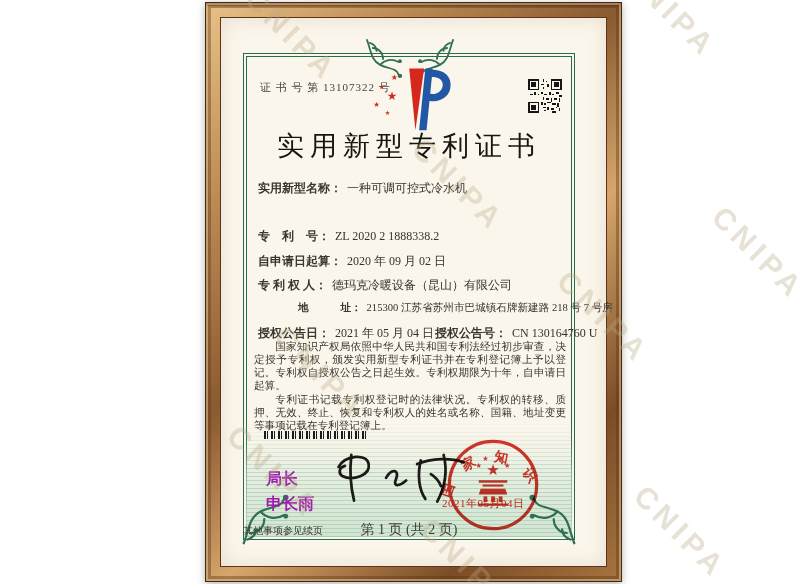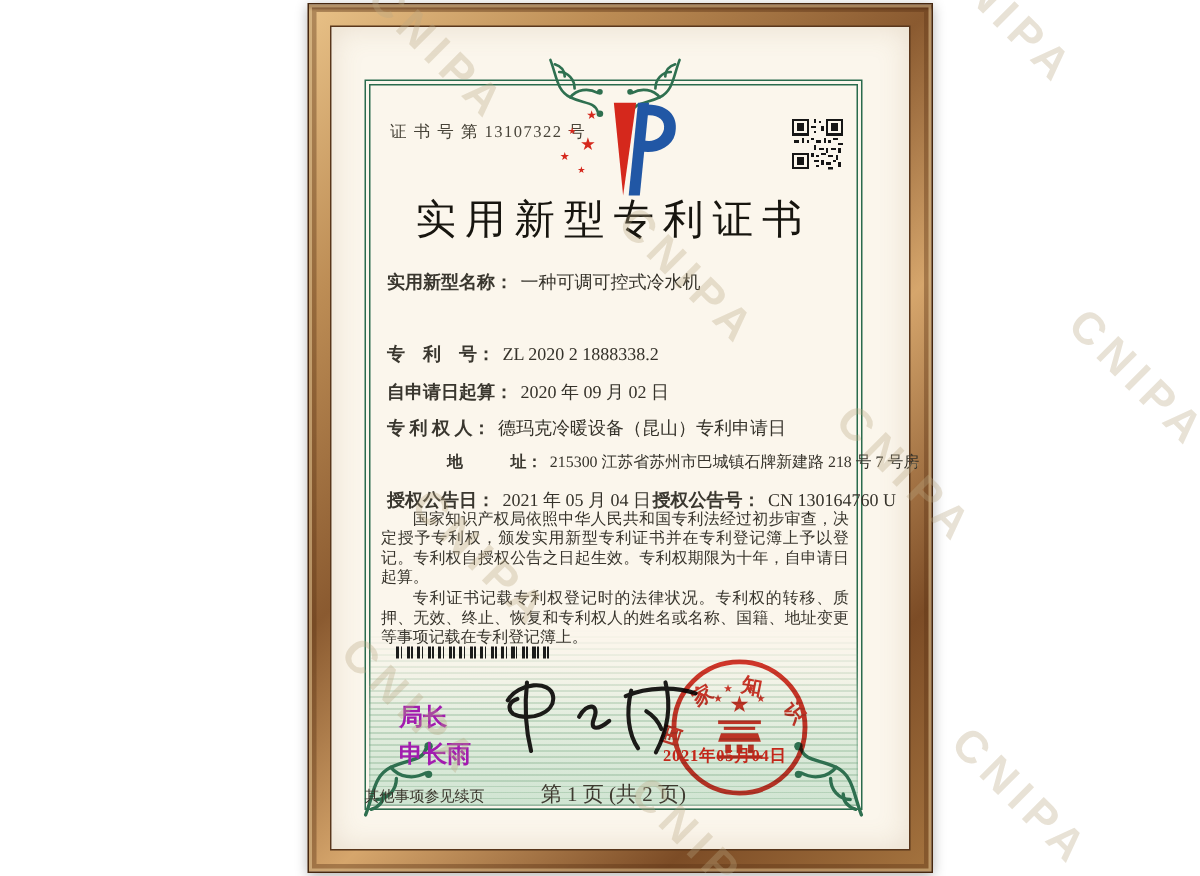--- a/index.html
+++ b/index.html
@@ -39,21 +39,21 @@
   .paras{position:absolute;left:10px;top:286px;width:312px;font-size:10.6px;line-height:1.24;
          text-align:justify;color:#37342c;}
   .paras p{margin:0;text-indent:2em;}
   .barcode{position:absolute;left:20px;top:377px;width:104px;height:8px;
            background:repeating-linear-gradient(90deg,#1b1b1b 0 2px,transparent 2px 3px,#1b1b1b 3px 4px,
                       transparent 4px 7px,#1b1b1b 7px 9px,transparent 9px 10px,#1b1b1b 10px 11px,transparent 11px 14px);}
   .signer{position:absolute;left:22px;top:413px;font-family:"Liberation Sans","DejaVu Sans",sans-serif;
           font-weight:bold;font-size:16px;color:#a21caf;line-height:1.55;}
   .autograph{position:absolute;left:75px;top:390px;width:178px;height:64px;}
   .seal{position:absolute;left:192px;top:374px;width:114px;height:114px;opacity:.93;mix-blend-mode:multiply;}
-  .sealdate{position:absolute;left:198px;top:442px;font-size:11px;font-weight:bold;color:#c3271a;
+  .sealdate{position:absolute;left:198px;top:442px;font-size:11px;font-weight:normal;color:#c3271a;
             letter-spacing:.5px;white-space:nowrap;}
   .pagefoot{position:absolute;left:0;right:0;top:467px;text-align:center;font-size:14px;color:#3f3b31;}
   .contnote{position:absolute;left:22px;width:332px;top:506px;font-size:10px;color:#3a362c;}
   
   .orn{position:absolute;color:#2f7050;}
   .orn-bl{left:-4px;bottom:-8px;width:56px;height:56px;}
   .orn-br{right:-4px;bottom:-8px;width:56px;height:56px;transform:scaleX(-1);}
   .orn-tcl{left:118px;top:-17px;width:48px;height:44px;transform:scaleY(-1);}
   .orn-tcr{left:166px;top:-17px;width:48px;height:44px;transform:scale(-1,-1);}
   
@@ -134,21 +134,21 @@
         <div class="row r0">
           <span class="lbl">实用新型名称：</span><span class="val">一种可调可控式冷水机</span>
         </div>
         <div class="row r2">
           <span class="lbl">专　利　号：</span><span class="val">ZL 2020 2 1888338.2</span>
         </div>
         <div class="row r3">
           <span class="lbl">自申请日起算：</span><span class="val">2020 年 09 月 02 日</span>
         </div>
         <div class="row r4">
-          <span class="lbl">专 利 权 人：</span><span class="val">德玛克冷暖设备（昆山）专利申请日</span>
+          <span class="lbl">专 利 权 人：</span><span class="val">德玛克冷暖设备（昆山）有限公司</span>
         </div>
         <div class="row r5 tight">
           <span class="lbl">地　　　址：</span><span class="val">215300 江苏省苏州市巴城镇石牌新建路 218 号 7 号房</span>
         </div>
         <div class="row r6">
           <span class="lbl">授权公告日：</span><span class="val">2021 年 05 月 04 日</span>
           <span class="grant2">
             <span class="lbl">授权公告号：</span><span class="val">CN 130164760 U</span>
           </span>
         </div>

